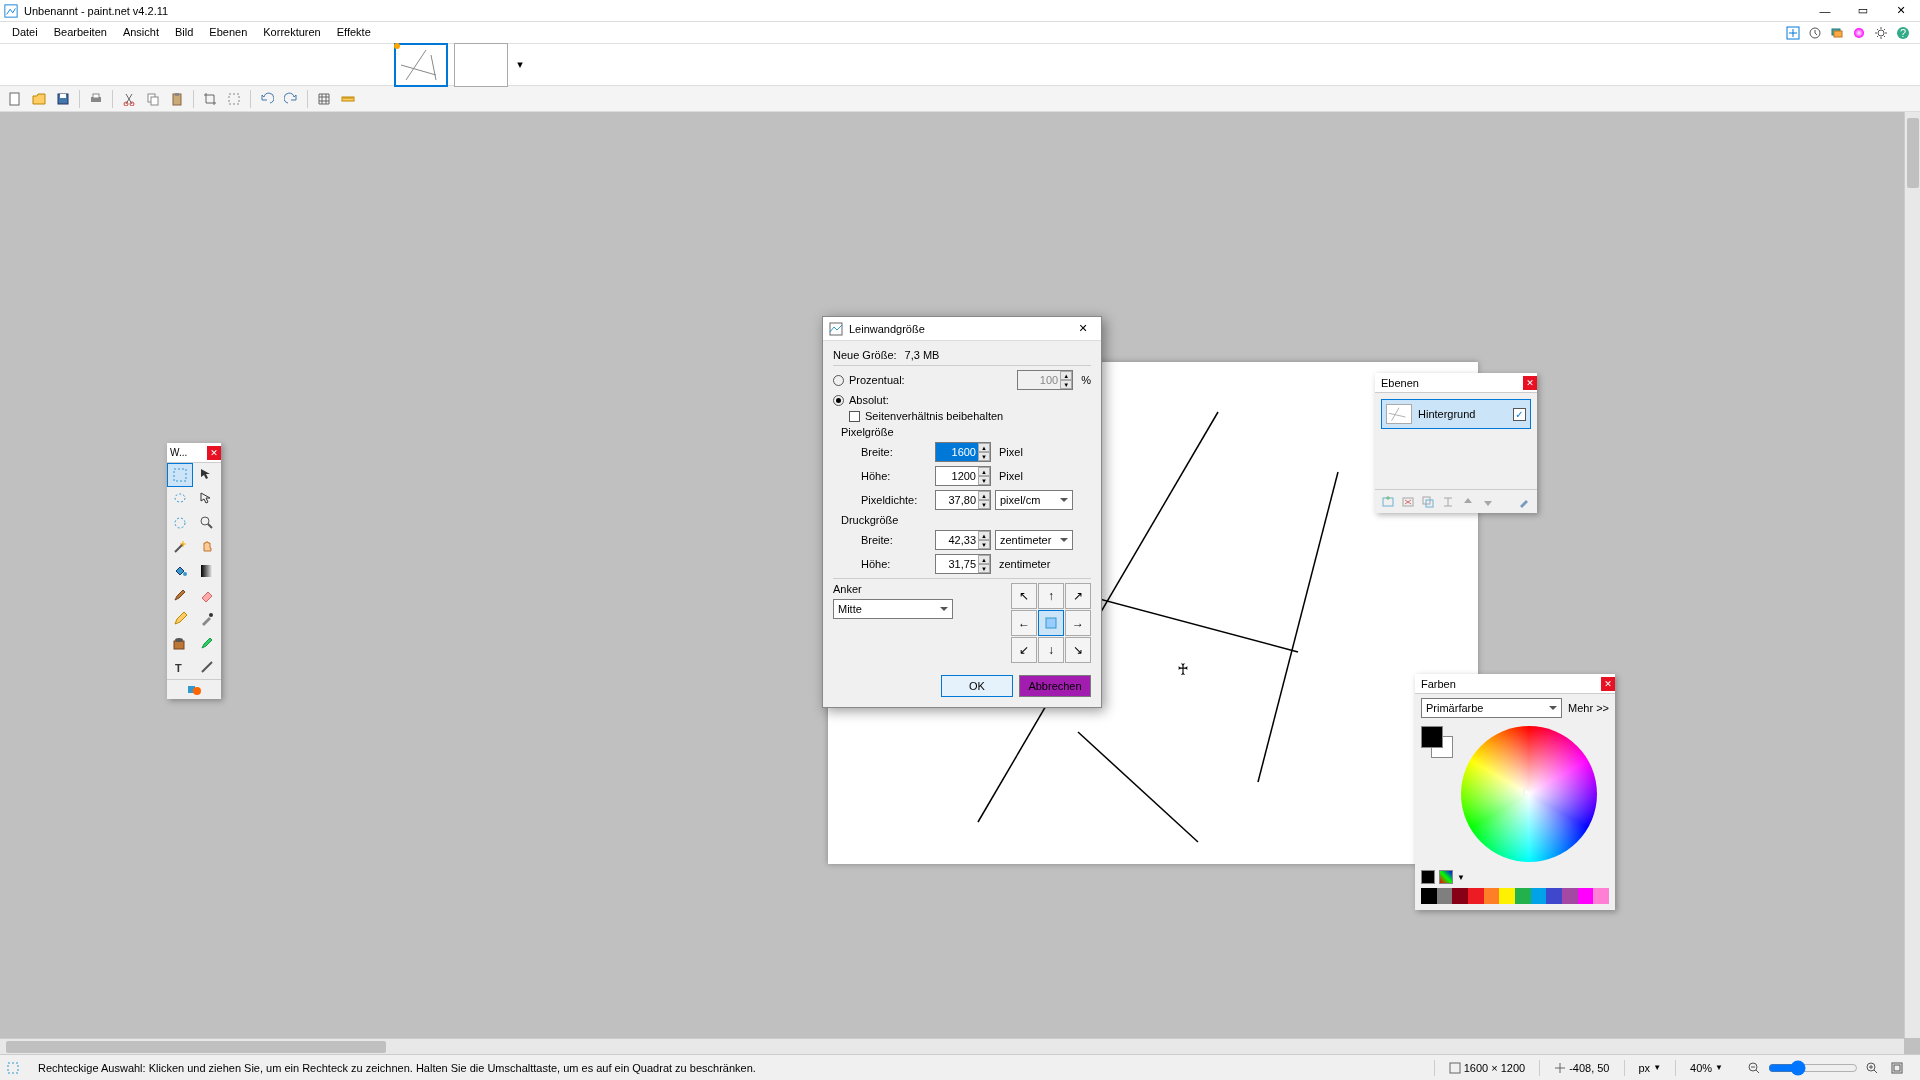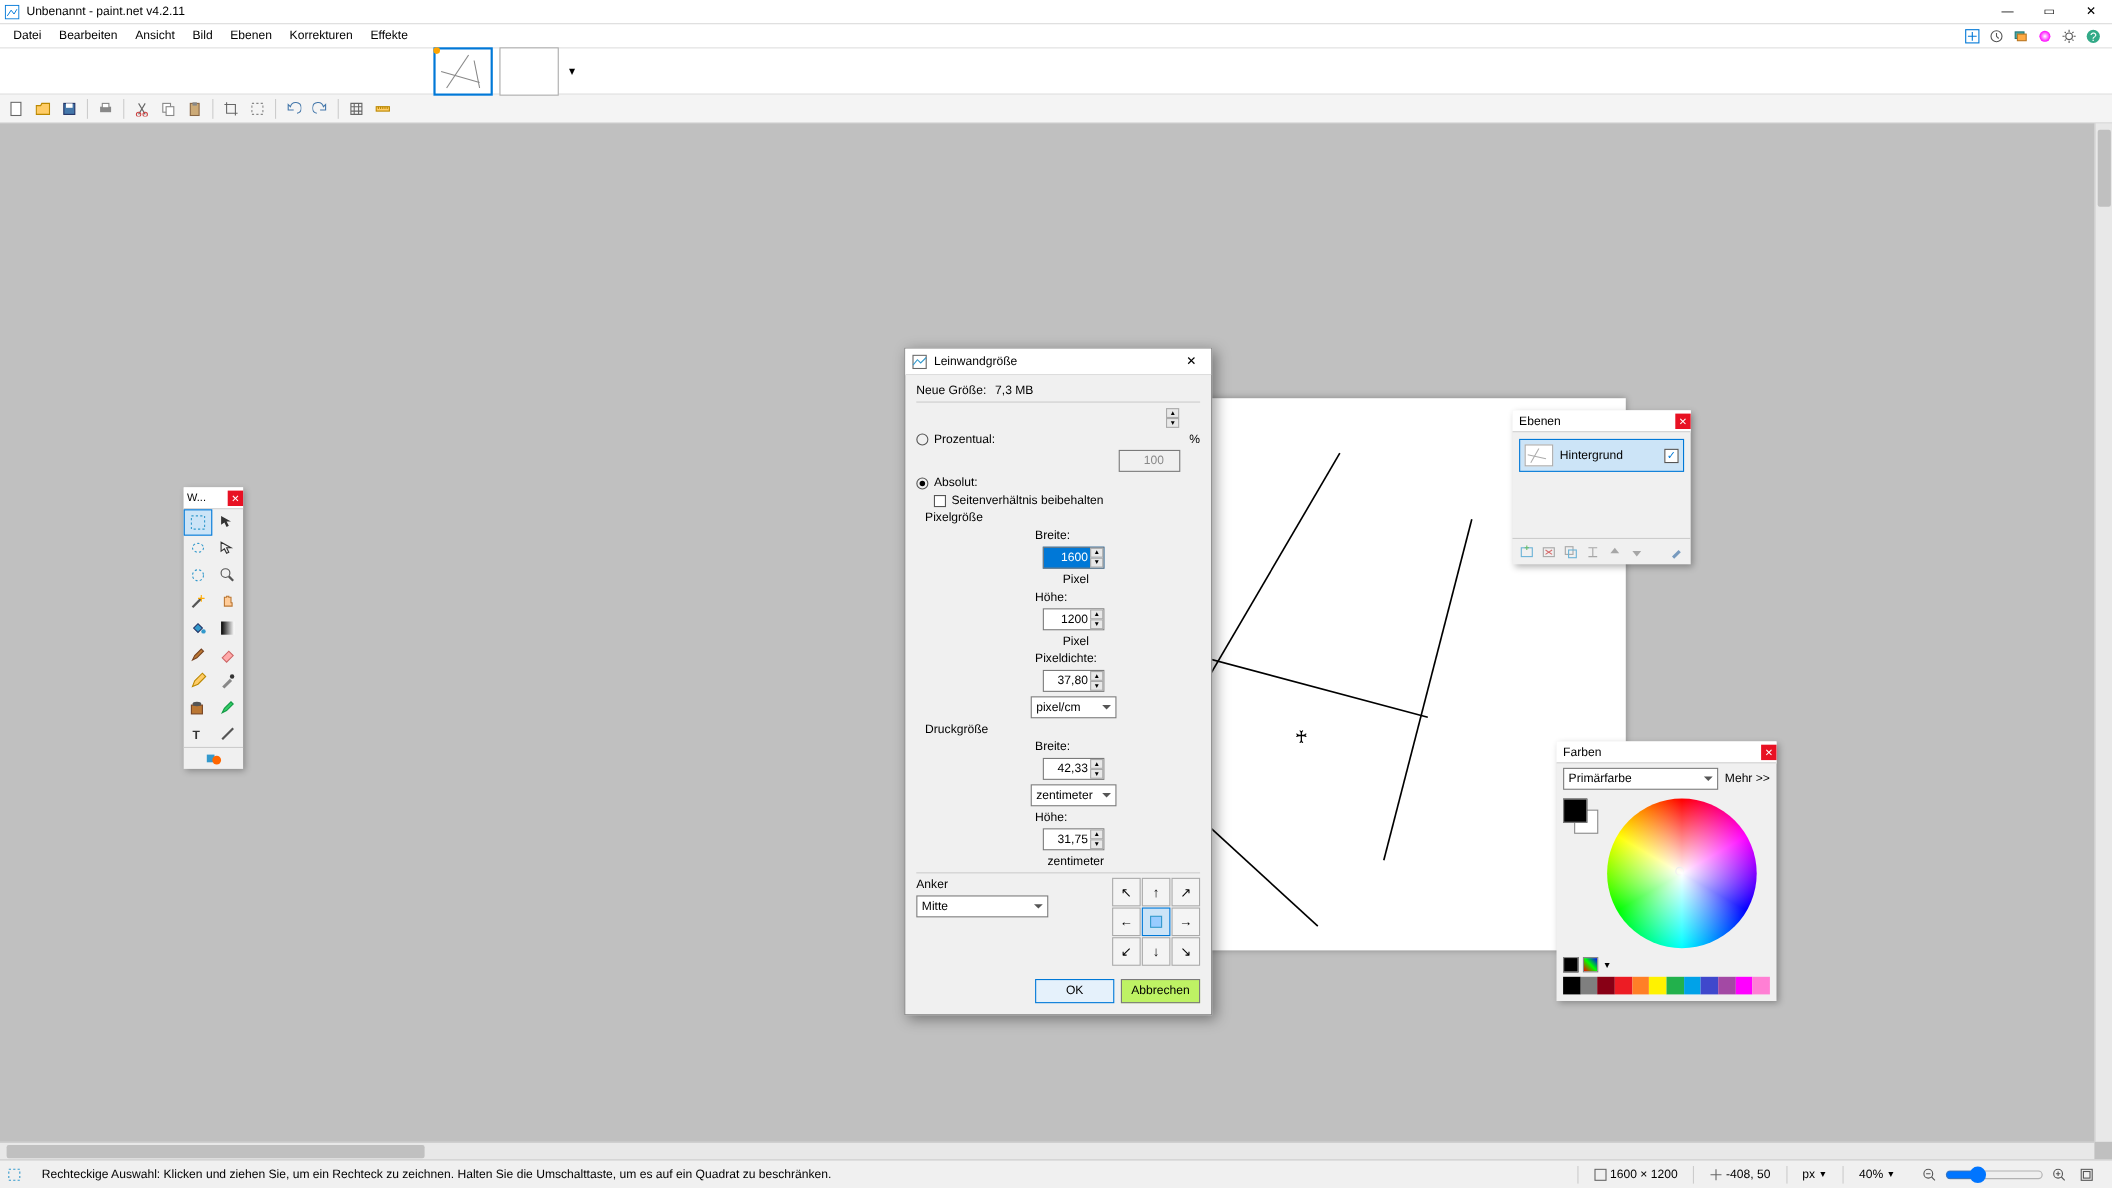--- a/index.html
+++ b/index.html
@@ -45,41 +45,41 @@
 
 
 .dialog { position: absolute; left: 822px; top: 316px; width: 280px; background: #f0f0f0; box-shadow: 3px 3px 12px rgba(0,0,0,0.4); border: 1px solid #888; }
 .dialog-title { background: #fff; height: 24px; display: flex; align-items: center; padding: 0 6px; border-bottom:1px solid #ddd;}
 .dialog-title .dt-icon { width: 14px; height: 14px; margin-right: 6px; }
 .dialog-title .dt-text { flex:1;}
 .dialog-title .dt-close { width: 24px; height: 20px; display:flex; align-items:center; justify-content:center; cursor:pointer;}
 .dialog-body { padding: 8px 10px 10px 10px; }
 .dialog-row { display: flex; align-items: center; margin-bottom: 4px; gap: 4px; }
 .dialog-row.indent1 { padding-left: 16px;}
-.dialog-row.indent2 { padding-left: 28px; flex-direction: column;}
+.dialog-row.indent2 { padding-left: 28px;}
 .dialog-label { min-width: 70px;}
 .dlg-input { width: 56px; height: 20px; border: 1px solid #7a7a7a; background: #fff; text-align: right; padding-right: 14px; position: relative; font-size:11px;}
 .dlg-input.selected { background:#0078d7; color:#fff;}
-.dlg-input.disabled { background:#f0f0f0; color:#888;margin-top:39px;}
+.dlg-input.disabled { background:#f0f0f0; color:#888;}
 .spinner { display:inline-block; position:relative;}
 .spinner .spins { position:absolute; right:1px; top:1px; width:12px; height:18px; display:flex; flex-direction:column;}
 .spinner .sp { flex:1; background:#e8e8e8; border:1px solid #aaa; font-size:6px; display:flex; align-items:center; justify-content:center; cursor:pointer;}
 .unit { margin-left:4px;}
 .dlg-select { height:20px; border:1px solid #7a7a7a; background:#fff; padding:0 18px 0 4px; position:relative; min-width:78px; cursor:pointer; display:flex; align-items:center;}
 .dlg-select:after { content:""; position:absolute; right:4px; top:7px; border:4px solid transparent; border-top-color:#555;}
 .section-title { font-size:11px; margin:4px 0 4px 8px;}
 .radio, .checkbox { display:flex; align-items:center; gap:5px; cursor:pointer;}
 .radio .r { width:11px; height:11px; border:1px solid #555; border-radius:50%; display:flex; align-items:center; justify-content:center;}
 .radio.checked .r:after { content:""; width:5px; height:5px; background:#000; border-radius:50%;}
 .checkbox .c { width:11px; height:11px; border:1px solid #555; background:#fff;}
 .anchor-grid { display:grid; grid-template-columns: repeat(3, 26px); grid-template-rows: repeat(3,26px); gap:1px; margin-left:auto;}
 .anchor-cell { border:1px solid #aaa; background:#f4f4f4; display:flex; align-items:center; justify-content:center; cursor:pointer; font-size:12px;}
 .anchor-cell.center { background:#cce4f7; border-color:#0078d7;}
 .dialog-buttons { display:flex; justify-content:flex-end; gap:6px; margin-top:12px;}
-.dlg-btn { min-width:72px; height:22px; border:1px solid #7a7a7a; background:#bef264; cursor:pointer;}
+.dlg-btn { min-width:72px; height:22px; border:1px solid #7a7a7a; background:#a21caf; cursor:pointer;}
 .dlg-btn.primary { border:1px solid #0078d7; background:#e5f1fb;}
 hr.sep { border:none; border-top:1px solid #ccc; margin:4px 0;}
 
 
 .layers-panel { position: absolute; left: 1375px; top: 373px; width: 162px; background: #f0f0f0; box-shadow: 2px 2px 6px rgba(0,0,0,0.3); }
 .fp-title { background: #fff; height: 20px; display: flex; align-items: center; padding-left:6px; border-bottom:1px solid #ccc;}
 .fp-title .fp-text { flex:1;}
 .fp-title .fp-close { width:14px; height:14px; background:#e81123; color:#fff; display:flex; align-items:center; justify-content:center; font-size:9px; cursor:pointer;}
 .layer-item { display:flex; align-items:center; background:#cce4f7; border:1px solid #0078d7; margin:6px; padding:4px; gap:6px;}
 .layer-thumb { width:26px; height:20px; background:#fff; border:1px solid #aaa;}

